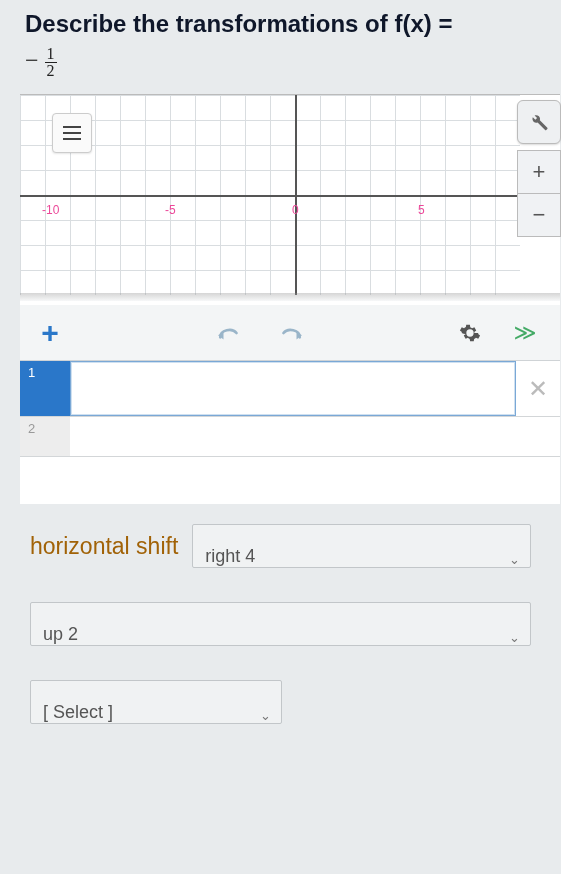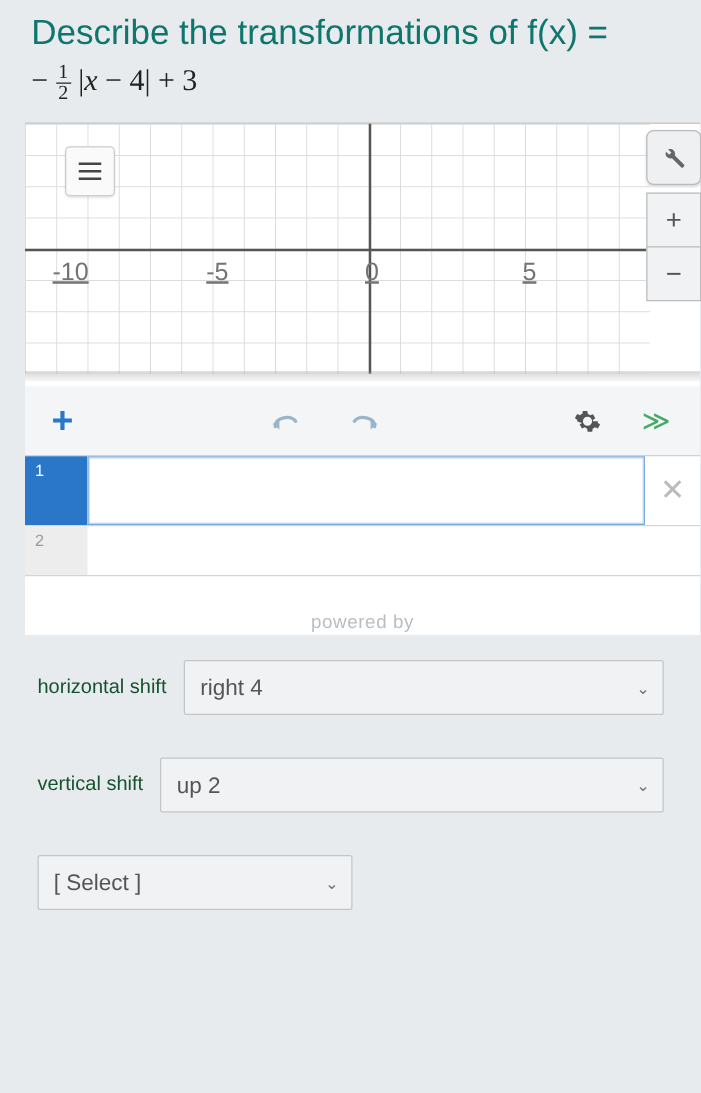--- a/index.html
+++ b/index.html
@@ -6,22 +6,23 @@
     body {
       width: 561px;
       height: 874px;
       font-family: -apple-system, BlinkMacSystemFont, "Segoe UI", Arial, sans-serif;
       background: #e8ebed;
       position: relative;
       overflow: hidden;
     }
     .question {
       padding: 10px 20px 8px 25px;
-      font-size: 28px;
-      color: #0f766e;
+      font-size: 24px;
+      color: #0f172a;
+      font-weight: bold;
     }
     .formula {
       padding: 0 20px 10px 25px;
       font-size: 24px;
       color: #222;
       font-family: "Times New Roman", serif;
     }
     .frac { display: inline-block; vertical-align: middle; text-align: center; font-size: 16px; line-height: 1; }
     .frac .num { border-bottom: 1px solid #222; display: block; padding: 0 2px; }
     .frac .den { display: block; padding: 0 2px; }
@@ -39,21 +40,21 @@
       position: absolute;
       left: 0; top: 0;
       width: 500px; height: 200px;
       background-image:
         linear-gradient(to right, #d9dde0 1px, transparent 1px),
         linear-gradient(to bottom, #d9dde0 1px, transparent 1px);
       background-size: 25px 25px;
     }
     .axis-x { position: absolute; left: 0; top: 100px; width: 500px; height: 2px; background: #555; }
     .axis-y { position: absolute; left: 275px; top: 0; width: 2px; height: 200px; background: #555; }
-    .tick { position: absolute; top: 108px; font-size: 20px; color: #737373; text-decoration: underline; }
+    .tick { position: absolute; top: 108px; font-size: 12px; color: #ec4899; }
     .menu-btn { position: absolute; left: 32px; top: 18px; width: 40px; height: 40px; background: #fafafa; border: 1px solid #ccc; border-radius: 4px; display: flex; align-items: center; justify-content: center; box-shadow: 0 1px 2px rgba(0,0,0,0.1);}
     .hamburger { display: flex; flex-direction: column; gap: 4px; }
     .hamburger span { width: 18px; height: 2px; background: #444; }
 
     .right-tools {
       position: absolute;
       right: -1px; top: 5px;
       width: 44px;
       display: flex; flex-direction: column;
     }
@@ -93,48 +94,47 @@
 
     .powered { position: absolute; left: 0; top: 390px; width: 540px; text-align: center; color: #b9bec2; font-size: 15px; letter-spacing: .5px; }
 
     .controls {
       margin: 20px 30px 0 30px;
     }
     .ctrl-row {
       display: flex; align-items: center;
       margin-bottom: 34px;
     }
-    .ctrl-label { font-size: 16px; color: #14532d; margin-right: 14px; }
+    .ctrl-label { font-size: 23px; color: #a16207; margin-right: 14px; }
     .select {
       flex: 1;
       height: 44px;
       background: #f0f2f3;
       border: 1px solid #c2c6c9;
       border-radius: 2px;
-      display: flex; align-items: center;
+      display: flex; align-items: flex-end;
       padding: 0 12px;
       font-size: 18px; color: #555;
       position: relative;
     }
     .select .chev { position: absolute; right: 10px; color: #777; font-size: 13px; }
     .ctrl-block { margin-top: 6px; }
     .ctrl-block .ctrl-label { display: block; margin-bottom: 10px; }
     .ctrl-block .select { width: 252px; flex: none; }
   </style>
 </head>
 <body>
 
 <div class="question">Describe the transformations of f(x) =</div>
 <div class="formula">
   <span>−</span>
   <span class="frac">
     <span class="num">1</span>
     <span class="den">2</span>
   </span>
-  <span>|<span class="ital">x</span> − 4| + 3</span>
 </div>
 
 <div class="graph-wrap">
   <div class="grid"></div>
   <div class="axis-x"></div>
   <div class="axis-y"></div>
   <div class="tick" style="left:22px">-10</div>
   <div class="tick" style="left:145px">-5</div>
   <div class="tick" style="left:272px">0</div>
   <div class="tick" style="left:398px">5</div>
@@ -188,33 +188,31 @@
       <div class="row-num active">1</div>
       <div class="row-body active"></div>
       <div class="row-x">✕</div>
     </div>
     <div class="expr-row" style="height:40px">
       <div class="row-num">2</div>
       <div class="row-body" style="border:none;background:transparent"></div>
     </div>
   </div>
 
-  <div class="powered">powered by</div>
 </div>
 
 <div class="controls">
   <div class="ctrl-row">
     <div class="ctrl-label">horizontal shift</div>
     <div class="select">
       <span>right 4</span>
       <span class="chev">⌄</span>
     </div>
   </div>
   <div class="ctrl-row">
-    <div class="ctrl-label">vertical shift</div>
     <div class="select">
       <span>up 2</span>
       <span class="chev">⌄</span>
     </div>
   </div>
   <div class="ctrl-block">
     <div class="select">
       <span>[ Select ]</span>
       <span class="chev">⌄</span>
     </div>

